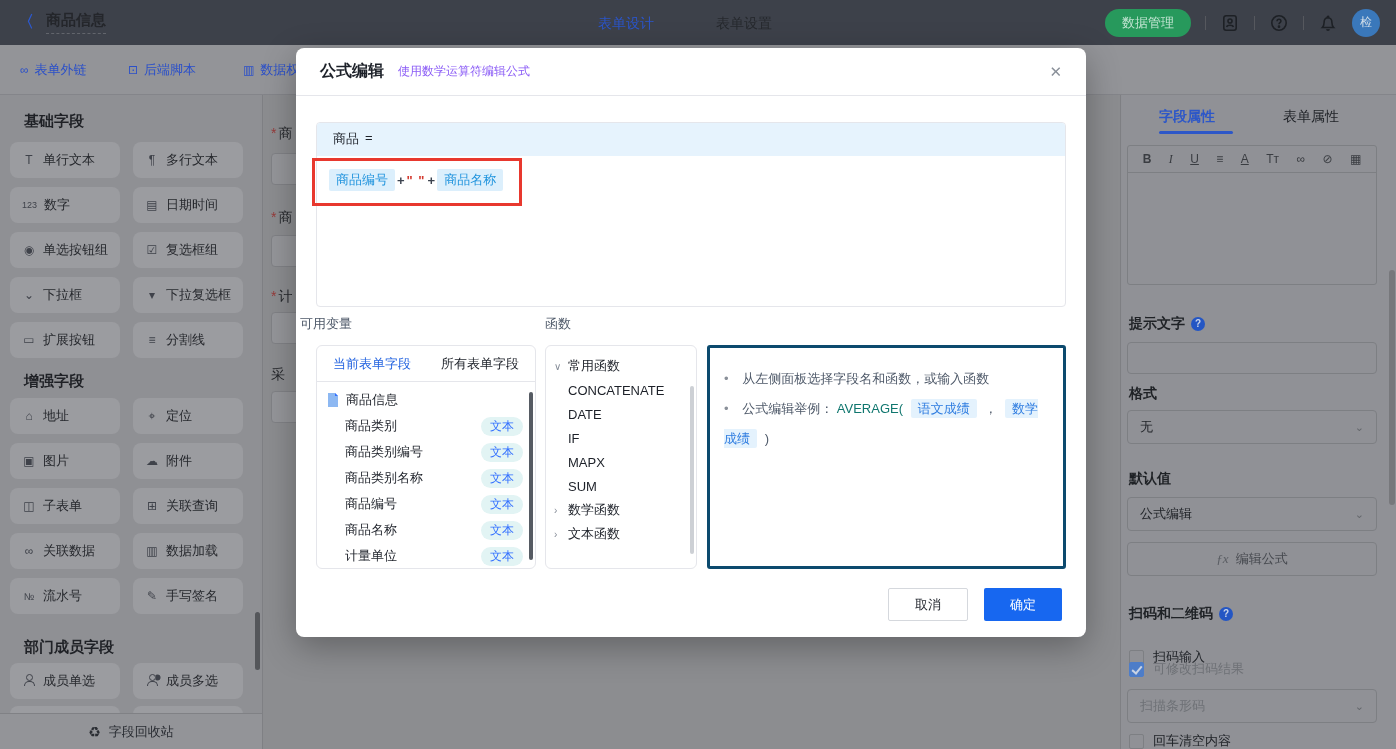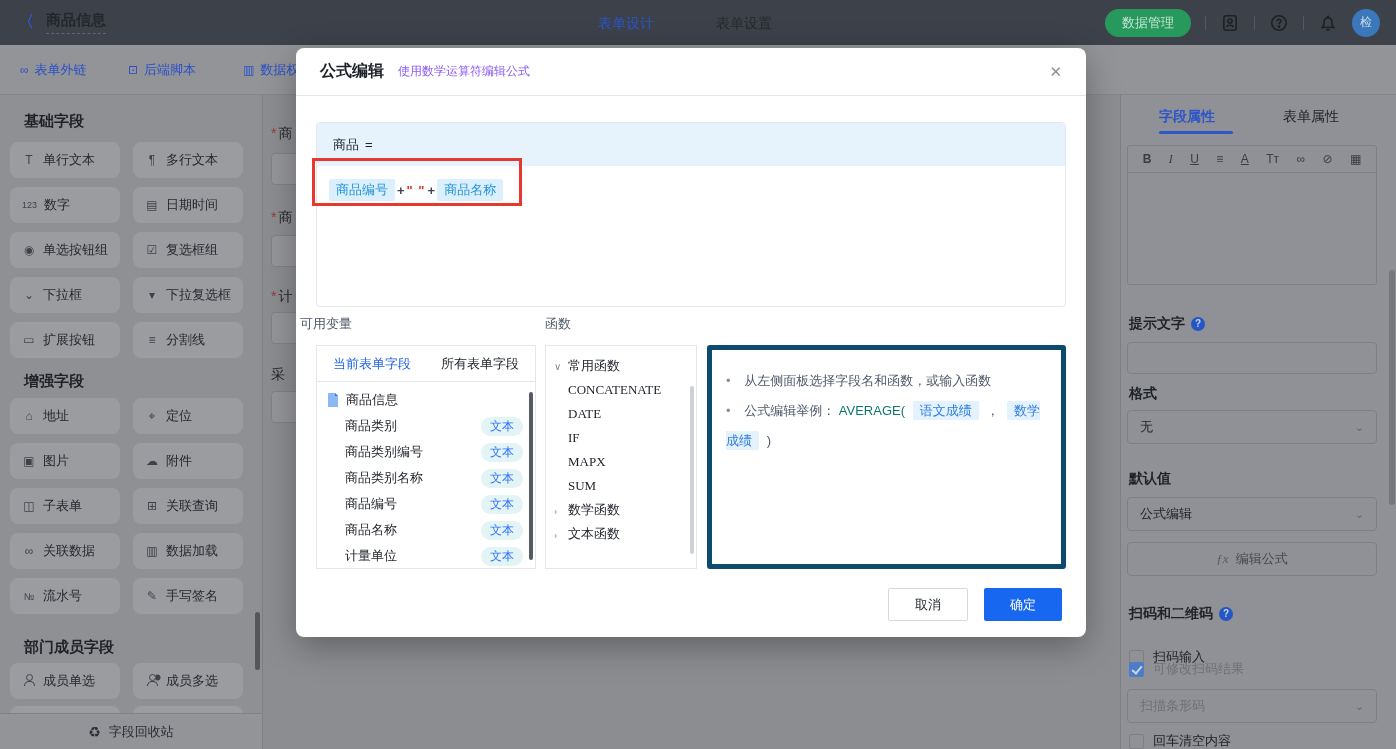--- a/index.html
+++ b/index.html
@@ -72,47 +72,47 @@
   .cb-lab.dis { color:#6e7176; }
   .win-thumb { position:absolute; left:1389px; top:270px; width:6px; height:235px; background:#77787c; border-radius:3px; }
 
   
   #modal { position:absolute; left:296px; top:48px; width:790px; height:589px; background:#ffffff; border-radius:8px; box-shadow:0 10px 34px rgba(0,0,0,.3); font-size:13px; color:#1d2129; }
   .m-head { height:48px; border-bottom:1px solid #e5e6eb; display:flex; align-items:center; padding:0 24px; }
   .m-title { font-size:16px; font-weight:bold; color:#1d2129; }
   .m-sub { font-size:12px; color:#8b5cf6; margin-left:14px; }
   .m-close { margin-left:auto; color:#8a9099; font-size:15px; cursor:pointer; }
   .f-box { position:absolute; left:20px; top:74px; width:750px; height:185px; border:1px solid #e5e6eb; border-radius:4px; overflow:hidden; }
-  .f-strip { height:43px; background:#e6f3fd; display:flex; align-items:center; padding:0 16px; color:#1d2129; }
+  .f-strip { height:33px; background:#e6f3fd; display:flex; align-items:flex-start; padding:7px 16px; color:#1d2129; }
   .f-strip .eq { margin-left:6px; }
   .f-expr { padding:13px 12px; display:flex; align-items:center; }
   .chip { background:#dceffc; color:#1f93dd; padding:2px 7px; border-radius:2px; }
   .op { color:#3d4450; margin:0 2px; font-weight:bold; }
   .strlit { color:#d43a2f; font-weight:bold; letter-spacing:1px; }
   .red-note { position:absolute; left:16px; top:110px; width:210px; height:48px; border:3px solid #e8382e; pointer-events:none; }
   .sec-label { position:absolute; color:#4e5969; font-size:13px; }
-  .panel { position:absolute; top:297px; height:224px; border:1px solid #e5e6eb; border-radius:0; overflow:hidden;font-family:Liberation Serif, serif; }
+  .panel { position:absolute; top:297px; height:224px; border:1px solid #e5e6eb; border-radius:6px; overflow:hidden; }
   #var-panel { left:20px; width:220px; }
   #fn-panel { left:249px; width:152px; }
   .v-tabs { height:36px; border-bottom:1px solid #e5e6eb; display:flex; align-items:center; padding:0 16px; justify-content:space-between; }
   .v-tab { cursor:pointer; color:#1d2129; }
   .v-tab.active { color:#2464e0; }
   .v-group { display:flex; align-items:center; padding:9px 0 4px 10px; }
   .v-group svg { margin-right:7px; }
   .v-row { display:flex; align-items:center; height:26px; padding:0 12px 0 28px; cursor:pointer; }
   .v-pill { margin-left:auto; background:#e2f4f4; color:#3370ff; font-size:12px; padding:1px 9px; border-radius:10px; }
   .v-thumb { position:absolute; right:2px; top:46px; width:4px; height:168px; background:#565b63; border-radius:2px; }
   .s-row { height:36px; border-bottom:1px solid #e5e6eb; display:flex; align-items:center; padding:0 10px; }
   .s-row input { border:none; outline:none; width:100px; font-size:13px; margin-left:7px; background:transparent; color:#1d2129; font-family:inherit; }
   .s-row input::placeholder { color:#bbc0c8; }
   .fn-group { display:flex; align-items:center; height:24px; padding-left:8px; color:#1d2129; cursor:pointer; }
   .fn-group .chev { color:#868d98; font-size:10px; margin-right:6px; width:8px; }
   .fn-item { height:24px; display:flex; align-items:center; padding-left:22px; cursor:pointer; color:#1d2129; }
   .fn-thumb { position:absolute; right:2px; top:40px; width:4px; height:168px; background:#cdd0d5; border-radius:2px; }
-  #help-box { position:absolute; left:411px; top:297px; width:359px; height:224px; border:5px solid #0c4a6e; border-radius:3px; padding:16px 14px; color:#4e5969; line-height:30px; }
+  #help-box { position:absolute; left:411px; top:297px; width:359px; height:224px; border:3px solid #0c4a6e; border-radius:3px; padding:16px 14px; color:#4e5969; line-height:30px; }
   #help-box .blt { color:#8a9099; margin-right:10px; }
   #help-box .fn-name { color:#0f766e; }
   #help-box .chip { background:#e4f2fd; color:#2e7ce0; margin:0 4px; }
   .m-foot { position:absolute; right:24px; top:540px; display:flex; gap:16px; }
   .m-btn { height:33px; border-radius:2px; font-size:13px; display:flex; align-items:center; justify-content:center; cursor:pointer; }
   .m-cancel { width:80px; border:1px solid #d5d8dd; color:#1d2129; background:#fff; }
   .m-ok { width:78px; background:#1767f0; color:#ffffff; }
 </style>
 </head>
 <body>

